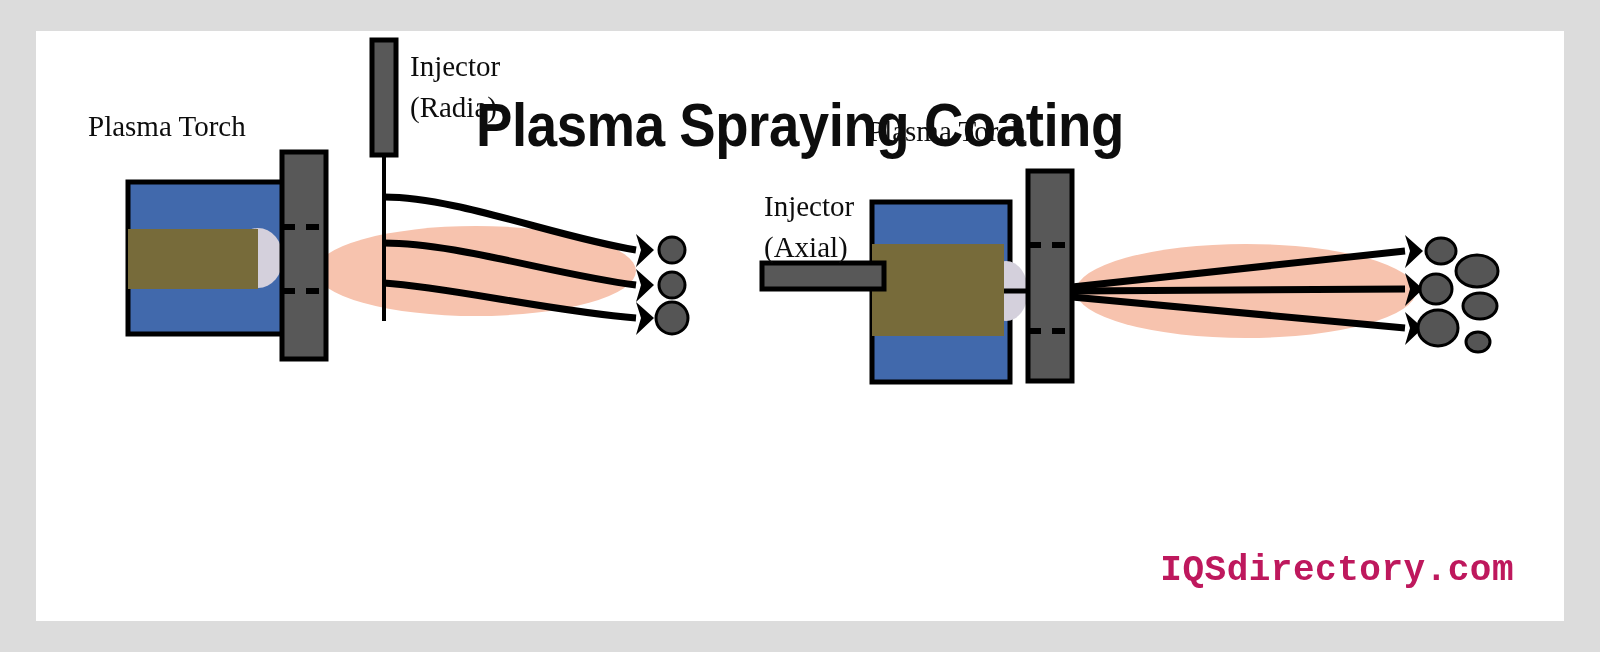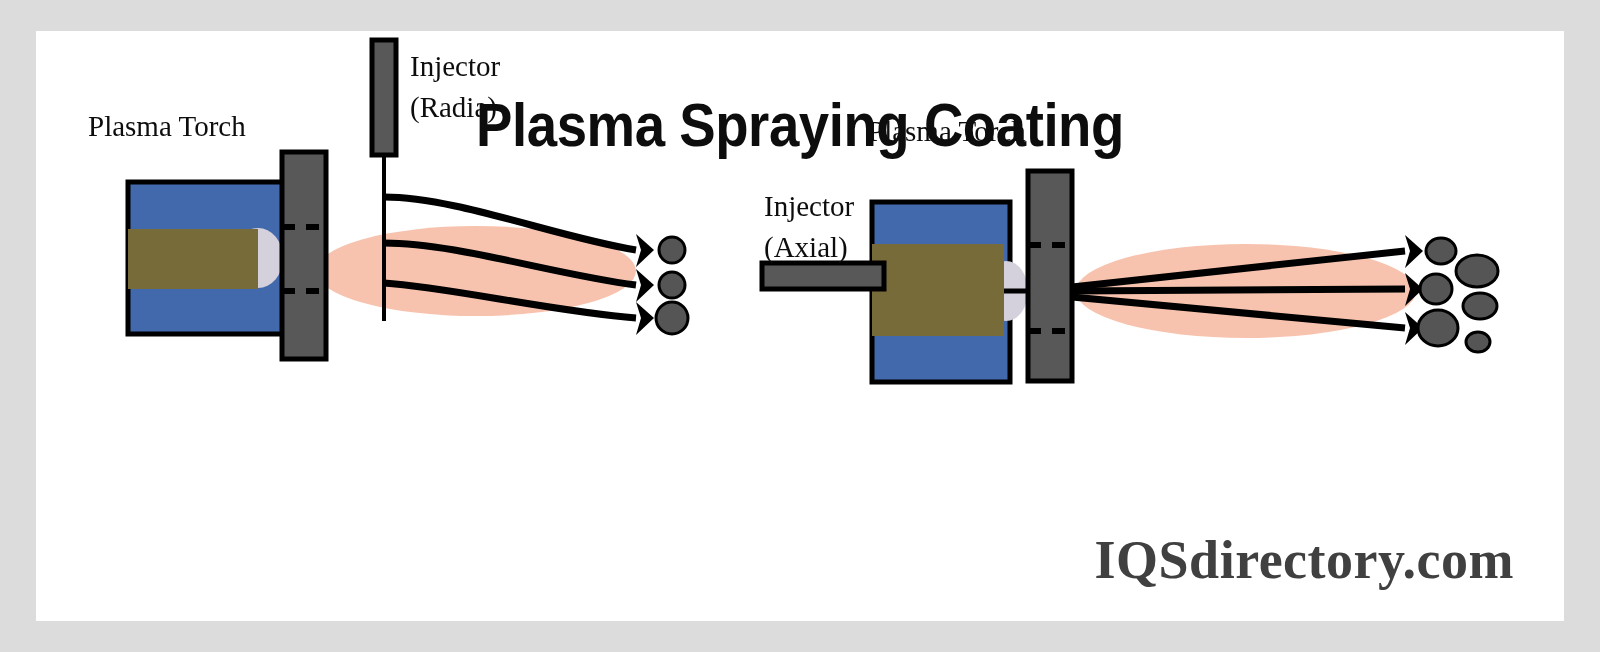--- a/index.html
+++ b/index.html
@@ -33,24 +33,24 @@
     font-weight: bold;
     font-size: 62px;
     letter-spacing: -0.5px;
     color: #0d0d0d;
     transform: scaleX(0.88);
     transform-origin: center top;
   }
   #watermark {
     position: absolute;
     right: 50px; bottom: 30px;
-    font-family: Liberation Serif, serif;
+    font-family: Liberation Mono, monospace;
     font-weight: bold;
-    font-size: 54px;
-    color: #404040;
+    font-size: 36px;
+    color: #be185d;
     letter-spacing: 0.5px;
   }
   .diagram-svg {
     position: absolute;
     left: 0; top: 0;
     width: 1528px; height: 590px;
     overflow: visible;
   }
   .lbl {
     font-family: "Liberation Serif", "DejaVu Serif", serif;

